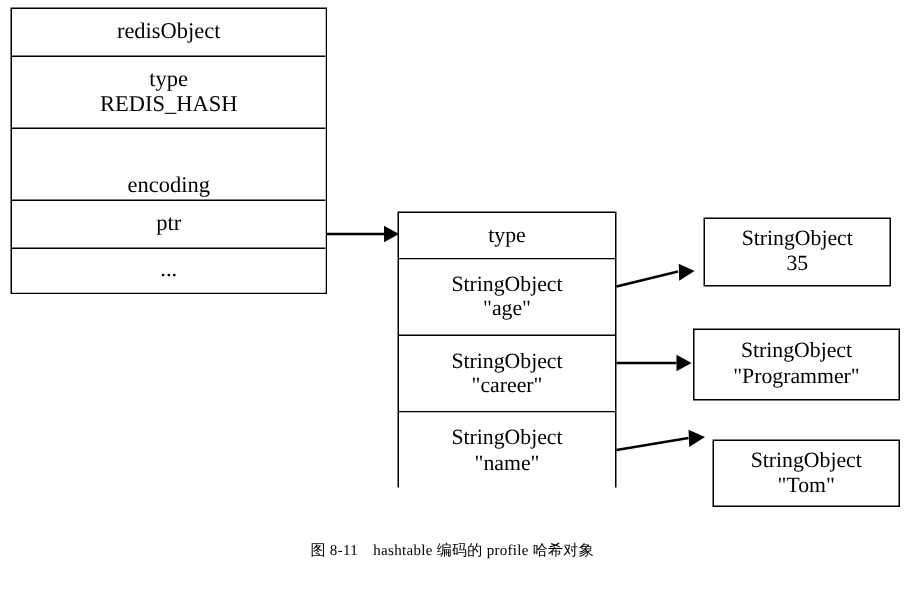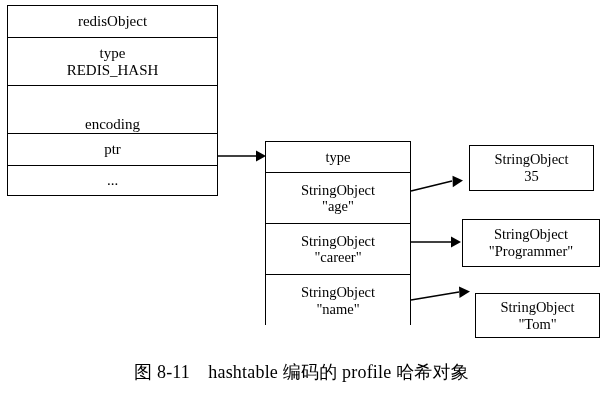--- a/index.html
+++ b/index.html
@@ -93,21 +93,21 @@
     pointer-events: none;
   }
 
   
   #figure-caption {
     position: absolute;
     left: 0;
     top: 360px;
     width: 603px;
     text-align: center;
-    font-size: 18px;
+    font-size: 10px;
     letter-spacing: 0.2px;
     white-space: nowrap;
   }
 </style>
 </head>
 <body>
 
 <div id="canvas">
 
   <div class="record" id="redis-object-table">

